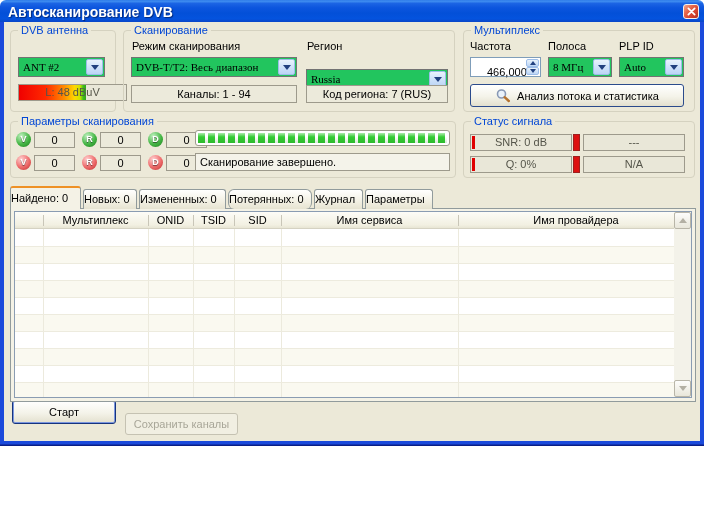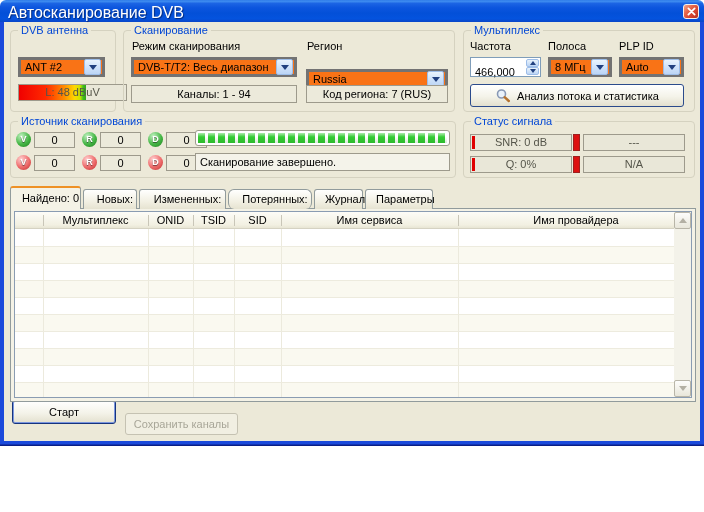--- a/index.html
+++ b/index.html
@@ -1,43 +1,43 @@
 <!DOCTYPE html>
 <html><head>
 <meta charset="utf-8">
 <style>
   * { margin:0; padding:0; box-sizing:border-box; }
   body { background:#FFFFFF; width:704px; height:512px; font-family:"Liberation Sans", sans-serif; font-size:11px; color:#000; }
   .window { position:relative; width:704px; height:446px; background:#FFF; }
   .titlebar { position:absolute; left:0; top:0; width:704px; height:22px; border-radius:6px 6px 0 0;
     background:linear-gradient(180deg,#2E7BE8 0%,#3E8CF0 6%,#1B64E4 16%,#0C55DE 35%,#0350D8 60%,#0453DE 85%,#0A46C8 100%); z-index:5; }
-  .title-text { position:absolute; left:8px; top:4px; color:#FFF; font-weight:normal; font-size:16px; text-shadow:1px 1px 1px rgba(0,0,30,.5); }
+  .title-text { position:absolute; left:8px; top:4px; color:#FFF; font-weight:bold; font-size:14px; text-shadow:1px 1px 1px rgba(0,0,30,.5); }
   .close-btn { position:absolute; left:683px; top:4px; width:16px; height:15px; border:1px solid #F4F0EC; border-radius:3px;
     background:linear-gradient(135deg,#F2A58D 0%,#E5674A 35%,#D54430 65%,#B5321F 100%); display:flex; align-items:center; justify-content:center; cursor:pointer; z-index:6; }
   .edge-l { position:absolute; left:0; top:22px; width:4px; height:424px; background:#1B4ADB; z-index:4; }
   .edge-r { position:absolute; left:700px; top:22px; width:4px; height:424px; background:#1B4ADB; z-index:4; }
   .edge-b { position:absolute; left:0; top:441px; width:704px; height:5px; background:linear-gradient(180deg,#1B4ADB 0 3px,#0A1E86 4px 5px); z-index:4; }
   .content { position:absolute; left:4px; top:22px; width:696px; height:419px; background:#ECE9D8; }
 
   .group { position:absolute; border:1px solid #D5D2C0; border-radius:4px; }
   .glabel { position:absolute; top:-7px; left:7px; background:#ECE9D8; padding:0 3px; color:#0046D5; }
   .field-label { position:absolute; color:#000; }
 
-  .combo { position:absolute; height:20px; background:#f97316; border:3px solid #737373; display:flex; align-items:center; cursor:pointer; }
+  .combo { position:absolute; height:20px; background:#22c55e; border:1px solid #737373; display:flex; align-items:center; cursor:pointer;font-family:Liberation Serif, serif; }
   .combo-text { flex:1; padding-left:4px; white-space:nowrap; overflow:hidden; }
   .combo-btn { width:17px; height:16px; margin:1px; border:1px solid #9DBDE8; border-radius:2px;
     background:linear-gradient(180deg,#E9F3FC 0%,#D2E4FA 45%,#BCD5F5 100%); display:flex; align-items:center; justify-content:center; }
   .chev { width:0; height:0; border-left:4px solid transparent; border-right:4px solid transparent; border-top:5px solid #21407F; }
 
   .infobox { position:absolute; height:18px; border:1px solid #9D9A8C; background:#ECEADB; text-align:center; line-height:16px; color:#000; }
   .levelbar { position:absolute; left:18px; top:84px; width:86px; height:17px; border:1px solid #9D9A8C; text-align:center; line-height:15px; color:#55554A;
     background:linear-gradient(90deg,#F00000 0%,#FF2A00 25%,#FF8A00 42%,#FFD800 52%,#CDE400 57%,#3FBE1D 60%,#2FA01E 63%,#E9E7D8 63%,#E9E7D8 100%); }
 
   .spin-edit { position:absolute; left:470px; top:57px; width:71px; height:20px; border:1px solid #7F9DB9; background:#FFF; display:flex; }
-  .spin-edit input { border:none; outline:none; width:55px; height:28px; padding-left:4px; font:11px "Liberation Sans",sans-serif; background:transparent; }
+  .spin-edit input { border:none; outline:none; width:55px; height:28px; padding-left:16px; font:11px "Liberation Sans",sans-serif; background:transparent; }
   .spinner { width:14px; display:flex; flex-direction:column; }
   .spin-b { flex:1; margin:1px 1px 0 0; border:1px solid #9DBDE8; border-radius:2px;
     background:linear-gradient(180deg,#E9F3FC,#BCD5F5); display:flex; align-items:center; justify-content:center; cursor:pointer; }
   .spin-b:last-child { margin:0 1px 1px 0; }
   .tri-up { width:0; height:0; border-left:3px solid transparent; border-right:3px solid transparent; border-bottom:4px solid #21407F; }
   .tri-dn { width:0; height:0; border-left:3px solid transparent; border-right:3px solid transparent; border-top:4px solid #21407F; }
 
   .xpbtn { position:absolute; border:1px solid #2B4B8C; border-radius:3px; background:linear-gradient(180deg,#FFFFFF 0%,#F4F3E9 55%,#E3E0CE 100%);
     display:flex; align-items:center; justify-content:center; gap:6px; font:11px "Liberation Sans",sans-serif; cursor:pointer; }
   .xpbtn.default { border:1px solid #16347E; box-shadow:inset 0 0 0 1px #7A96DF; }
@@ -51,21 +51,21 @@
   .progress { position:absolute; left:195px; top:130px; width:255px; height:16px; border:1px solid #9D9A8C; border-radius:3px; background:#FFF; padding:2px; }
   .progress .fill { width:100%; height:100%;
     background:linear-gradient(180deg,rgba(255,255,255,.6) 0%,rgba(255,255,255,0) 40%,rgba(0,90,0,.15) 100%), repeating-linear-gradient(90deg,#35CB35 0 7px,#FFFFFF 7px 10px); }
   .statusbox { position:absolute; left:195px; top:153px; width:255px; height:18px; border:1px solid #9D9A8C; background:#F4F3EA; line-height:16px; padding-left:4px; }
 
   .sigbox { position:absolute; width:102px; height:17px; border:1px solid #9D9A8C; background:#E9E7D8; text-align:center; line-height:15px; color:#55554A; }
   .sigbox .redbar { position:absolute; left:1px; top:1px; bottom:1px; width:3px; background:#E00000; }
   .sigblock { position:absolute; width:7px; height:17px; background:#DD1111; border:1px solid #9D2020; }
 
   .tab { position:absolute; top:189px; height:20px; background:linear-gradient(180deg,#FFFFFE 0%,#F2F0E3 60%,#E6E3D1 100%);
-    border:1px solid #919B9C; border-bottom:none; border-radius:3px 3px 0 0; text-align:center; line-height:18px; z-index:3; cursor:pointer;padding-left:10px; }
+    border:1px solid #919B9C; border-bottom:none; border-radius:3px 3px 0 0; text-align:left; line-height:18px; z-index:3; cursor:pointer; }
   .tab.active { top:186px; height:23px; background:#F4F2E6; border-top:2px solid #EE9126; line-height:20px; z-index:4; }
 
   .panel { position:absolute; left:10px; top:208px; width:686px; height:194px; background:#F4F2E6; border:1px solid #919B9C; z-index:2; }
   .listview { position:absolute; left:14px; top:211px; width:678px; height:187px; border:1px solid #8A9CB2; background:#FFF; z-index:3; overflow:hidden; }
   .lv-header { position:absolute; left:0; top:0; width:659px; height:17px; background:linear-gradient(180deg,#FDFCF7 0%,#F2F0E2 80%,#E8E5D4 100%); border-bottom:1px solid #D5D2C2; }
   .hcell { position:absolute; top:1px; height:15px; text-align:center; line-height:15px; color:#000; cursor:pointer; }
   .hsep { position:absolute; top:3px; height:11px; width:1px; background:#C9C6B8; }
   .lv-body { position:absolute; left:0; top:17px; width:659px; height:169px;
     background:repeating-linear-gradient(180deg,#FFFFFF 0 17px,#FAF9F0 17px 34px); }
   .colline { position:absolute; top:0; bottom:0; width:1px; background:#ECEADD; }
@@ -157,21 +157,21 @@
   </div>
   <div class="xpbtn" style="left:470px;top:84px;width:214px;height:23px;">
     <svg width="16" height="15" viewBox="0 0 16 15">
         <circle cx="6.5" cy="6" r="4" fill="#EAF2FA" stroke="#8898B5" stroke-width="1.6"></circle>
         <line x1="9.6" y1="9.2" x2="13.8" y2="13" stroke="#B5722E" stroke-width="2.4" stroke-linecap="round"></line>
       </svg>
     <span>Анализ потока и статистика</span>
   </div>
 
   <div class="group" style="left:10px;top:121px;width:446px;height:57px;">
-    <span class="glabel">Источник сканирования</span>
+    <span class="glabel">Параметры сканирования</span>
   </div>
   <span class="ind g" style="left:16px;top:132px;">V</span>
   <span class="cntbox" style="left:34px;top:132px;">0</span>
   <span class="ind g" style="left:82px;top:132px;">R</span>
   <span class="cntbox" style="left:100px;top:132px;">0</span>
   <span class="ind g" style="left:148px;top:132px;">D</span>
   <span class="cntbox" style="left:166px;top:132px;">0</span>
   <span class="ind r" style="left:16px;top:155px;">V</span>
   <span class="cntbox" style="left:34px;top:155px;">0</span>
   <span class="ind r" style="left:82px;top:155px;">R</span>

